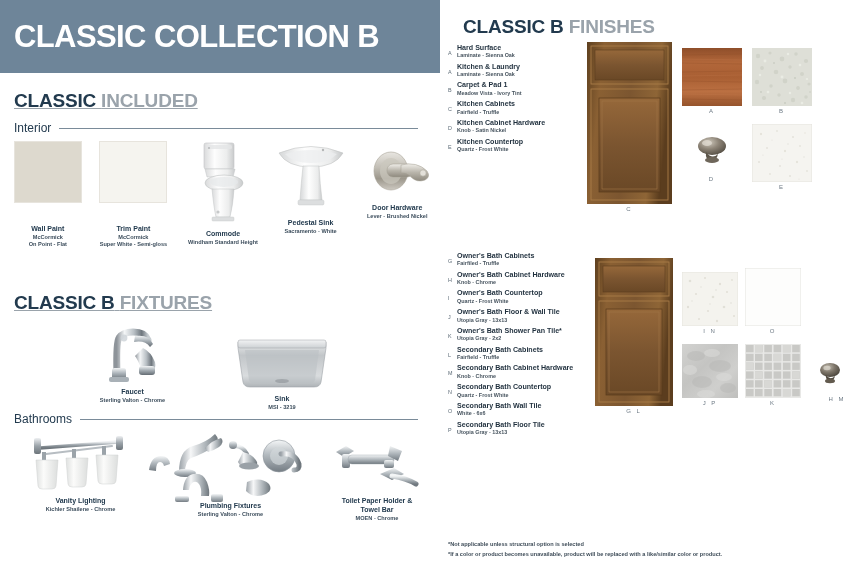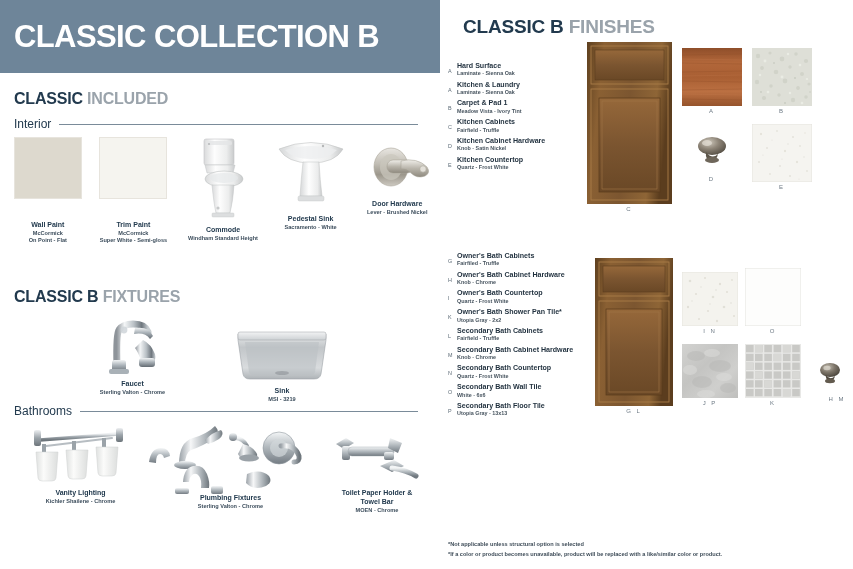--- a/index.html
+++ b/index.html
@@ -16,22 +16,22 @@
   .left-col { width: 440px; position: relative; }
   .hero {
     height: 73px; background: #6e8599;
     display: flex; align-items: center; padding-left: 14px;
   }
   .hero-title {
     color: #ffffff; font-size: 31px; font-weight: bold;
     letter-spacing: -0.6px;
   }
   .sec-head {
-    font-size: 16px; font-weight: bold; letter-spacing: -0.2px;
-    padding-left: 14px; color: #9aa3ab;
+    font-size: 19px; font-weight: bold; letter-spacing: -0.2px;
+    padding-left: 14px; color: #9aa3ab; text-decoration: underline;
   }
   .sec-head .dark { color: #223a4e; }
   .sub-head-row {
     display: flex; align-items: center; gap: 8px;
     padding: 0 22px 0 14px; margin-top: 9px;
   }
   .sub-head {
     font-size: 12px; font-weight: normal; color: #223a4e;
     white-space: nowrap;
   }
@@ -350,21 +350,21 @@
     </div>
   </div>
 
   <div class="right-col">
 
     <div class="fin-head">
       <span class="dark">CLASSIC B</span>
       <span>FINISHES</span>
     </div>
 
-    <div class="fin-list" style="top:62px">
+    <div class="fin-list" style="top:44px">
       <div class="fin-item">
         <div class="fin-letter">A</div>
         <div class="fin-text">
           <div class="fin-name">Hard Surface</div>
           <div class="fin-desc">Laminate - Sienna Oak</div>
         </div>
       </div>
       <div class="fin-item">
         <div class="fin-letter">A</div>
         <div class="fin-text">
@@ -562,20 +562,27 @@
         <div class="fin-text">
           <div class="fin-name">Owner's Bath Cabinet Hardware</div>
           <div class="fin-desc">Knob - Chrome</div>
         </div>
       </div>
       <div class="fin-item">
         <div class="fin-letter">I</div>
         <div class="fin-text">
           <div class="fin-name">Owner's Bath Countertop</div>
           <div class="fin-desc">Quartz - Frost White</div>
+        </div>
+      </div>
+      <div class="fin-item">
+        <div class="fin-letter">J</div>
+        <div class="fin-text">
+          <div class="fin-name">Owner's Bath Floor &amp; Wall Tile</div>
+          <div class="fin-desc">Utopia Gray - 13x13</div>
         </div>
       </div>
       <div class="fin-item">
         <div class="fin-letter">K</div>
         <div class="fin-text">
           <div class="fin-name">Owner's Bath Shower Pan Tile*</div>
           <div class="fin-desc">Utopia Gray - 2x2</div>
         </div>
       </div>
       <div class="fin-item">

